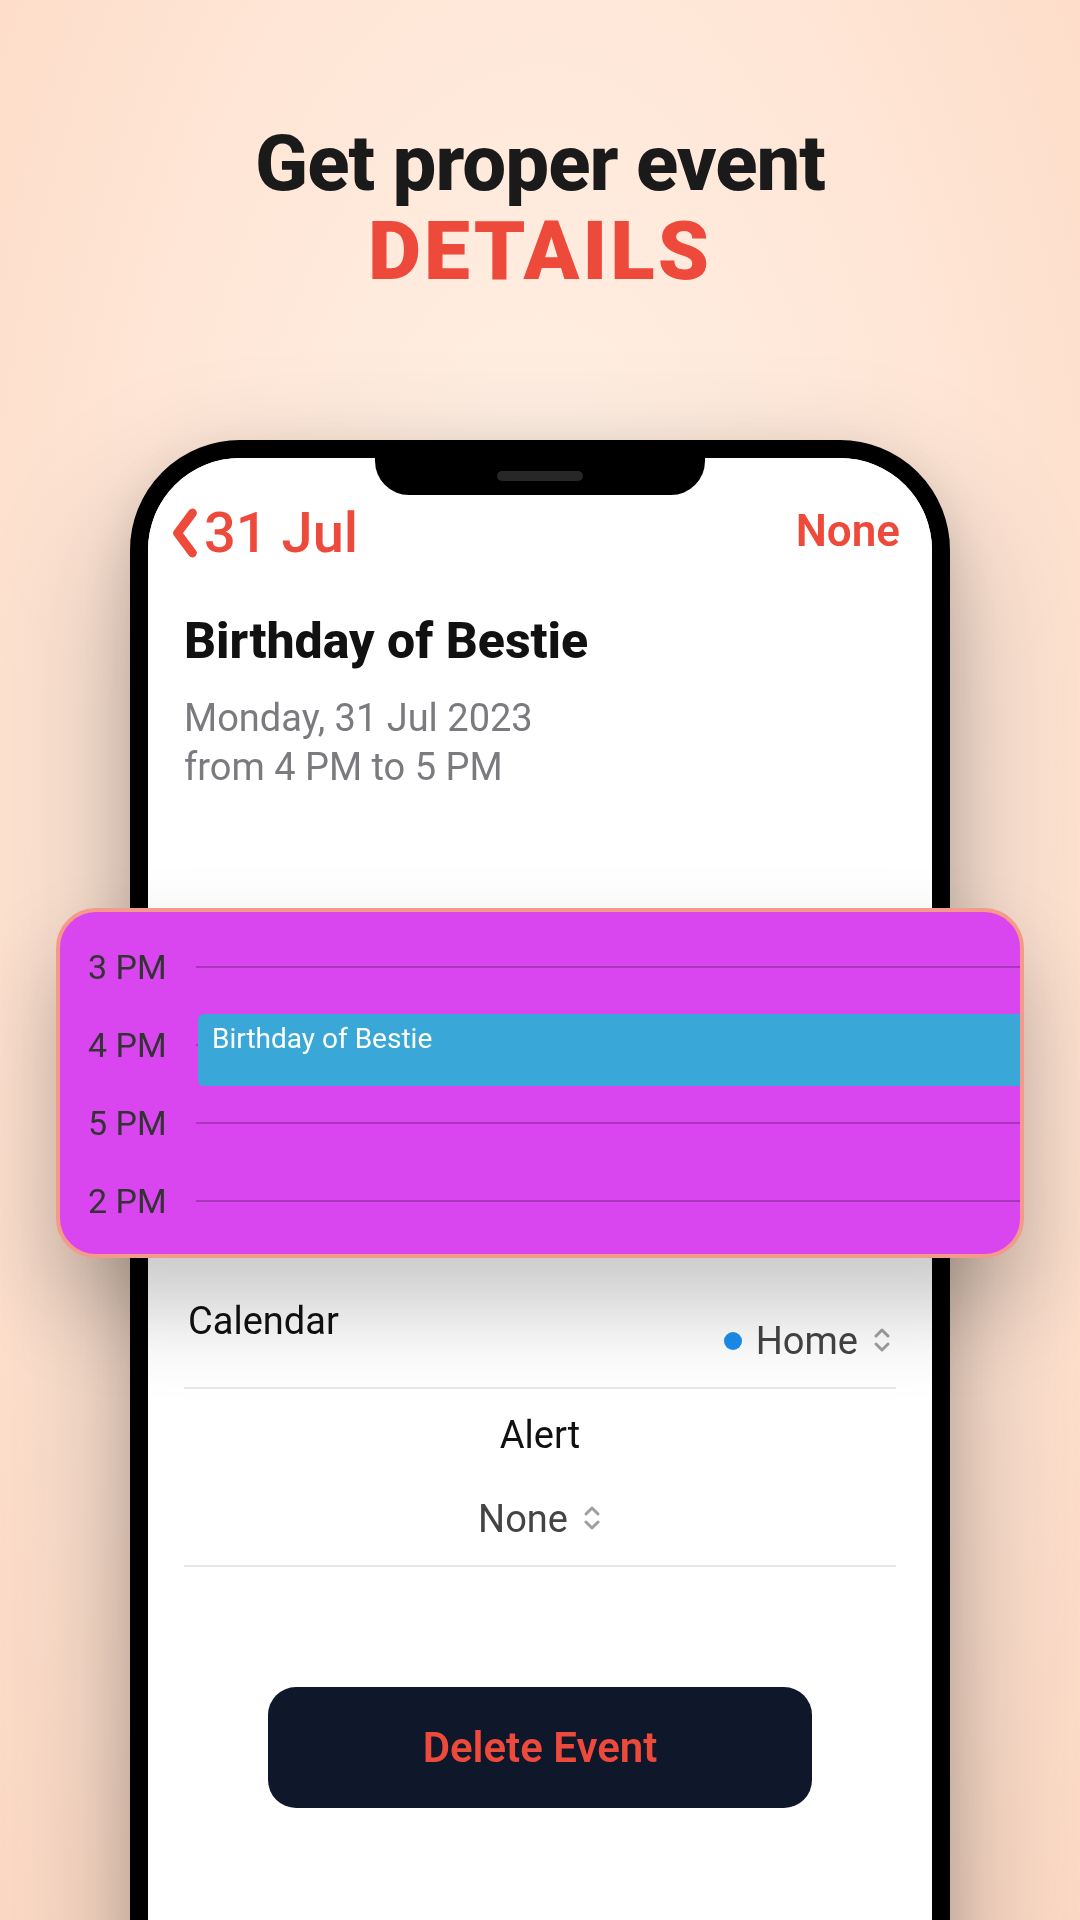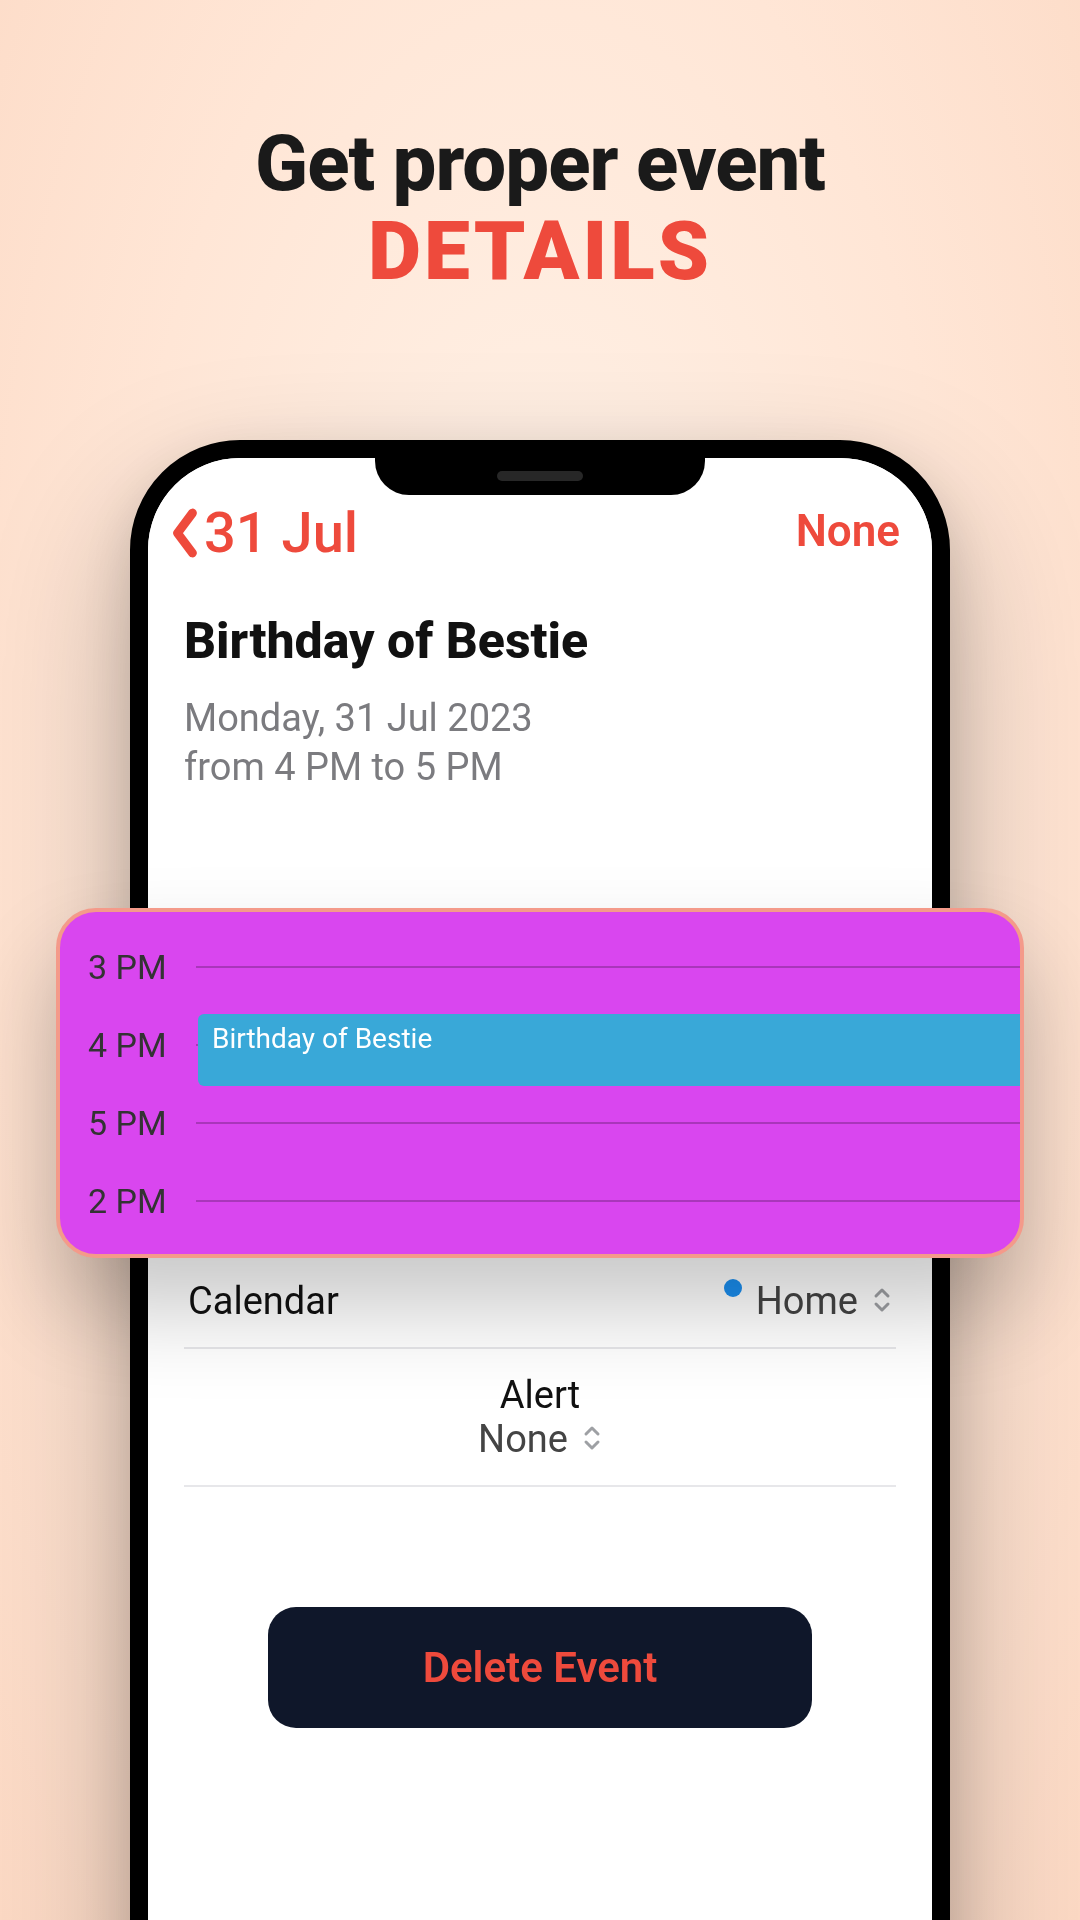--- a/index.html
+++ b/index.html
@@ -66,21 +66,21 @@
     .event-meta { margin-top: 24px; color: #7b7b7f; font-size: 38px; line-height: 1.3; }
 
     
     .rows { margin-top: 460px; } 
     .row {
       display: flex; align-items: center; justify-content: space-between;
       padding: 24px 4px; border-top: 2px solid #e7e7ea; font-size: 38px;
     }
     .rows .row:last-child { border-bottom: 2px solid #e7e7ea; flex-direction: column; }
     .row .label { color: #111; }
-    .row .value { color: #444; display: flex; align-items: flex-start; gap: 14px; }
+    .row .value { color: #444; display: flex; align-items: center; gap: 14px; margin-top: 40px; }
     .dot { width: 18px; height: 18px; border-radius: 50%; background: #1b8ff0; display: inline-block; }
     .upd { display: inline-block; }
     .upd svg { width: 20px; height: 28px; stroke: #9ea0a4; stroke-width: 3; fill: none; }
 
     .delete-wrap { margin-top: 120px; padding: 0 120px; }
     .delete-btn {
       width: 100%; padding: 36px 0; background: #0f172a; border-radius: 28px;
       text-align: center; color: #ee4a3c; font-size: 42px; font-weight: 600;
       cursor: pointer;
     }

